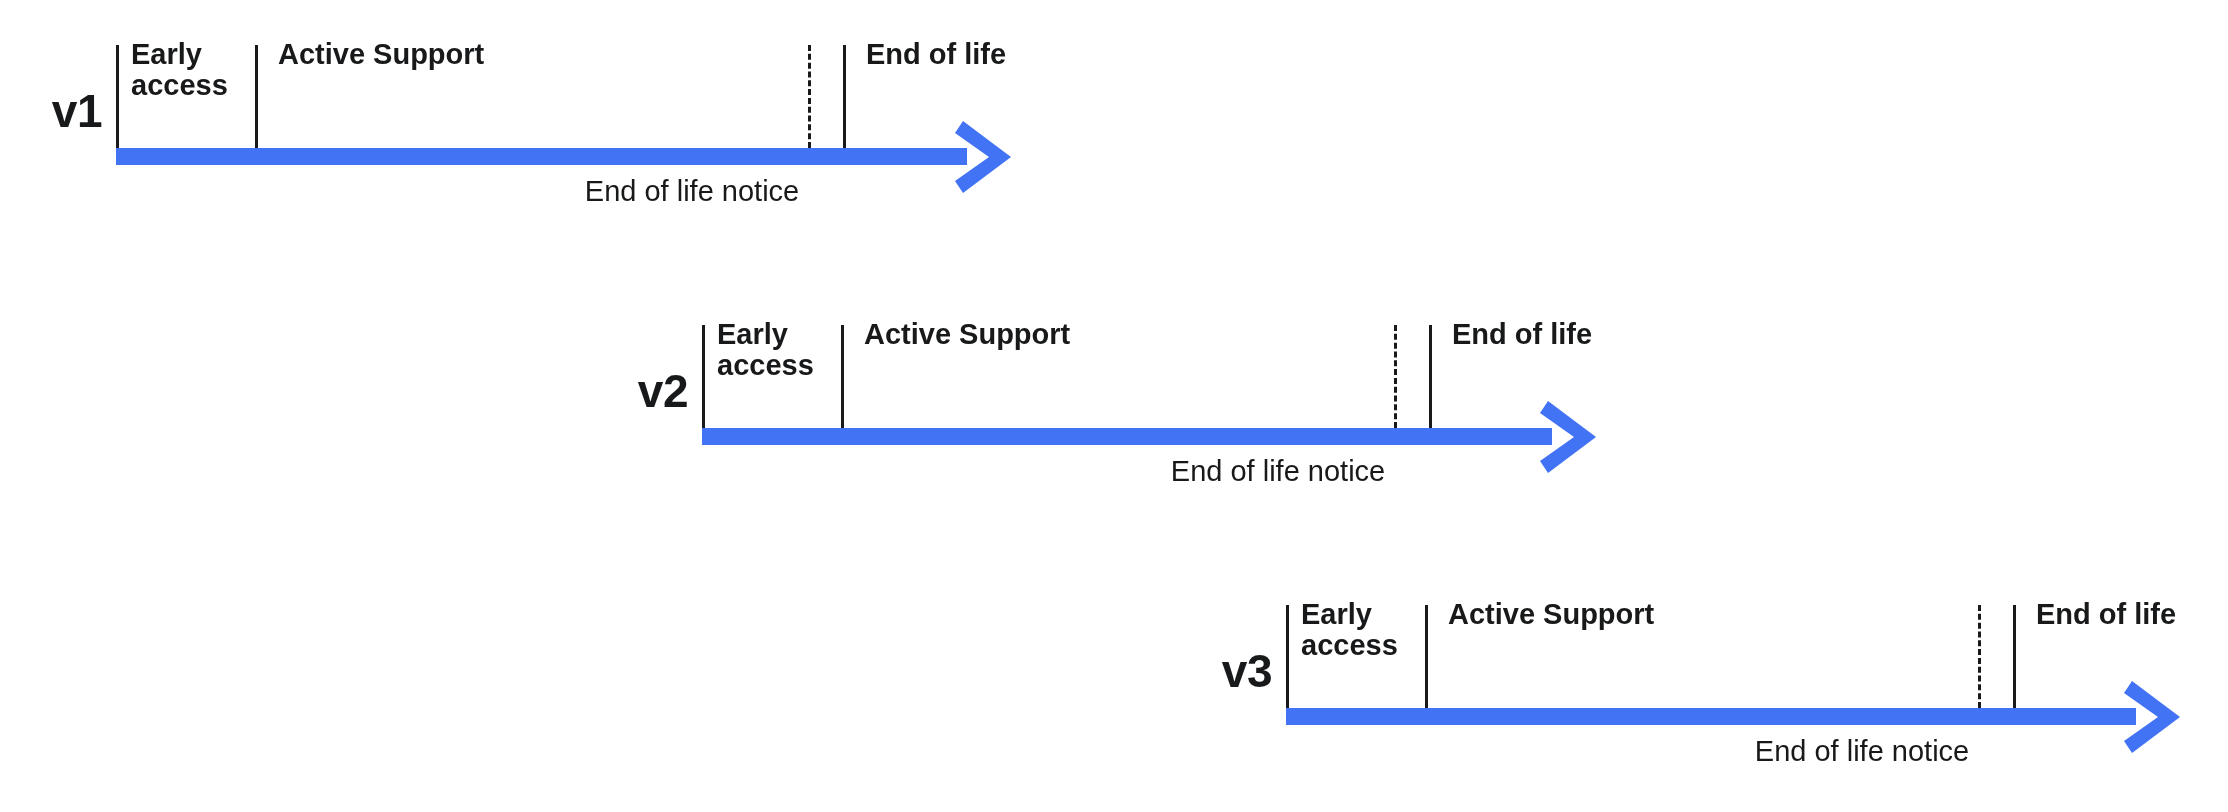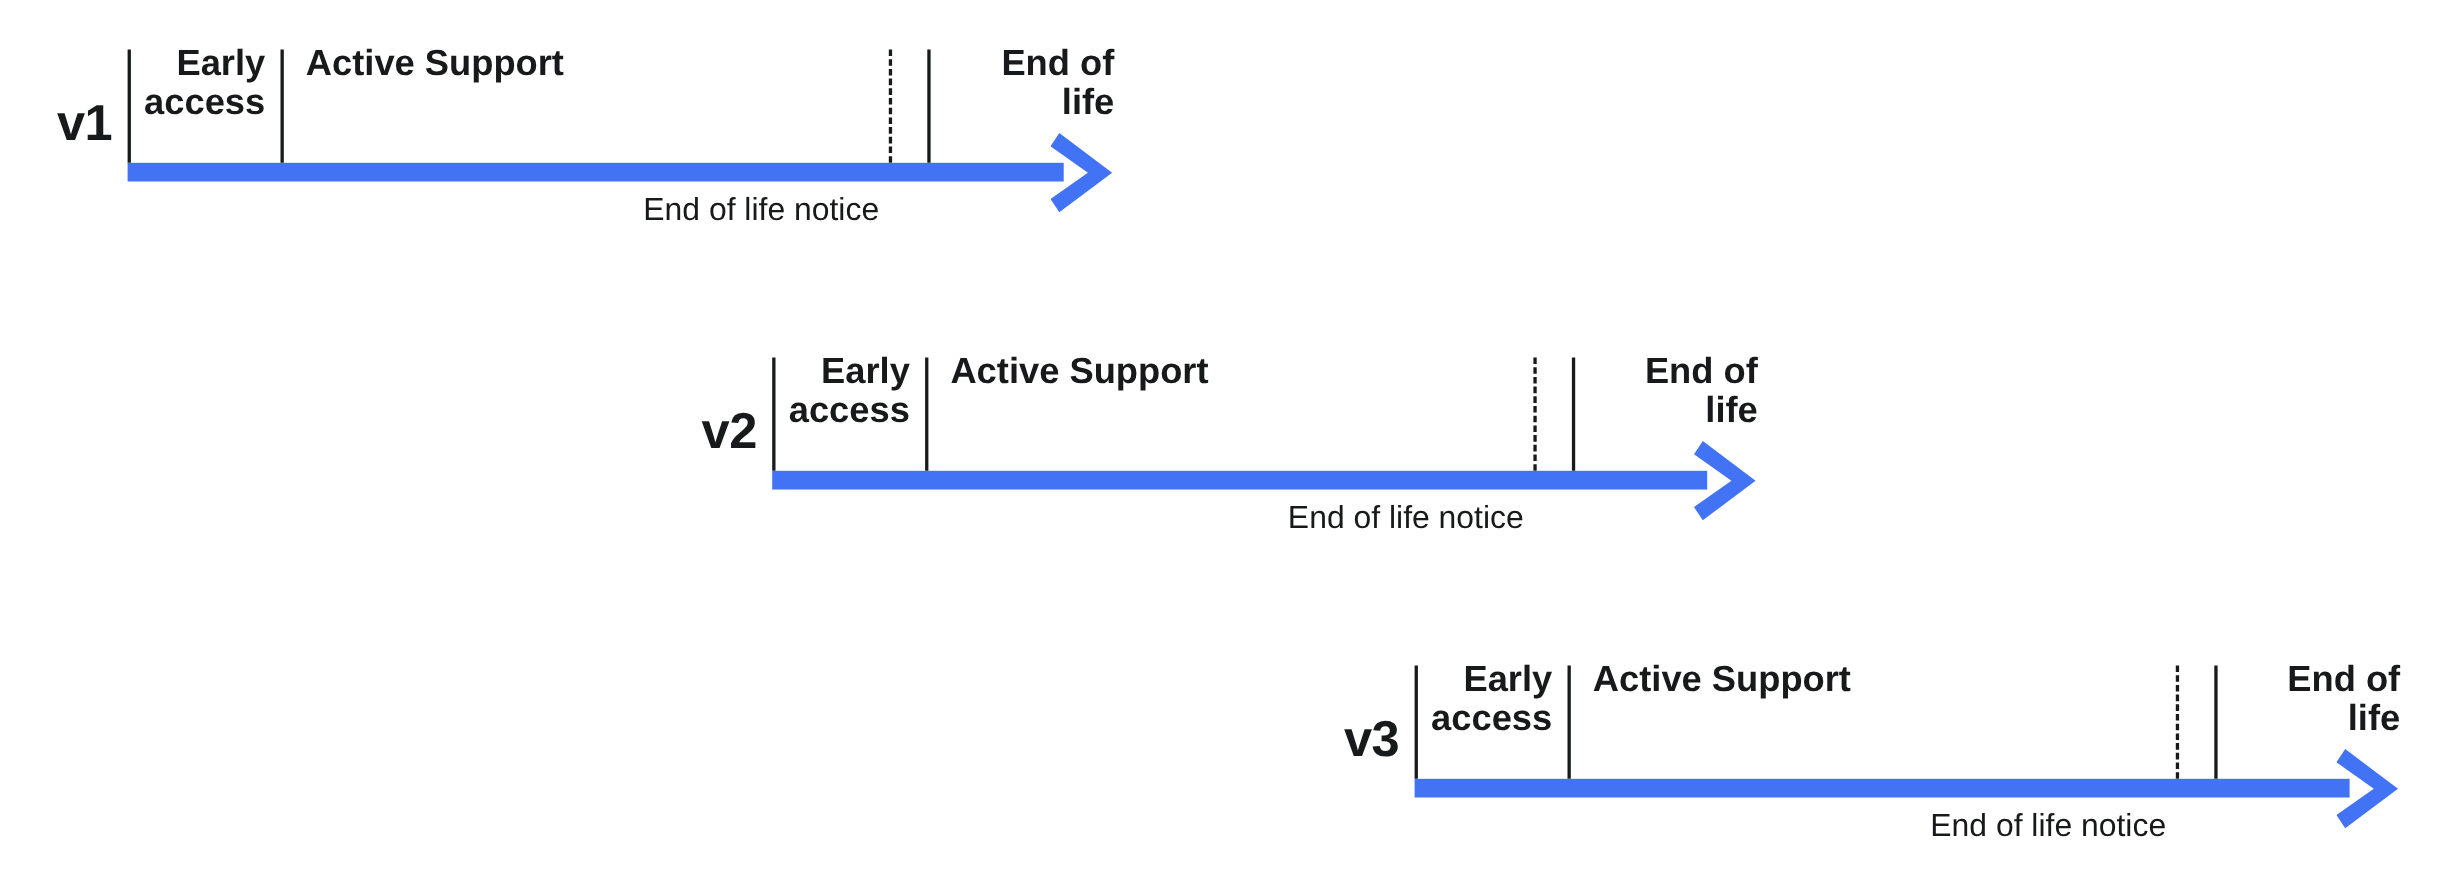--- a/index.html
+++ b/index.html
@@ -50,27 +50,26 @@
   }
   .phase-divider.dashed {
     width: 0;
     background: transparent;
     border-left: 3px dashed #18191a;
   }
 
   
   .phase-label {
     position: absolute;
-    font-size: 33px;
+    font-size: 29px;
     font-weight: 700;
     color: #18191a;
     line-height: 1.08;
     white-space: pre-line;
     top: 0;
-    text-align: right;
   }
 
   
   .arrow-shaft {
     position: absolute;
     height: 17px;
     background: #4173f4;
     left: 0;
   }
   

